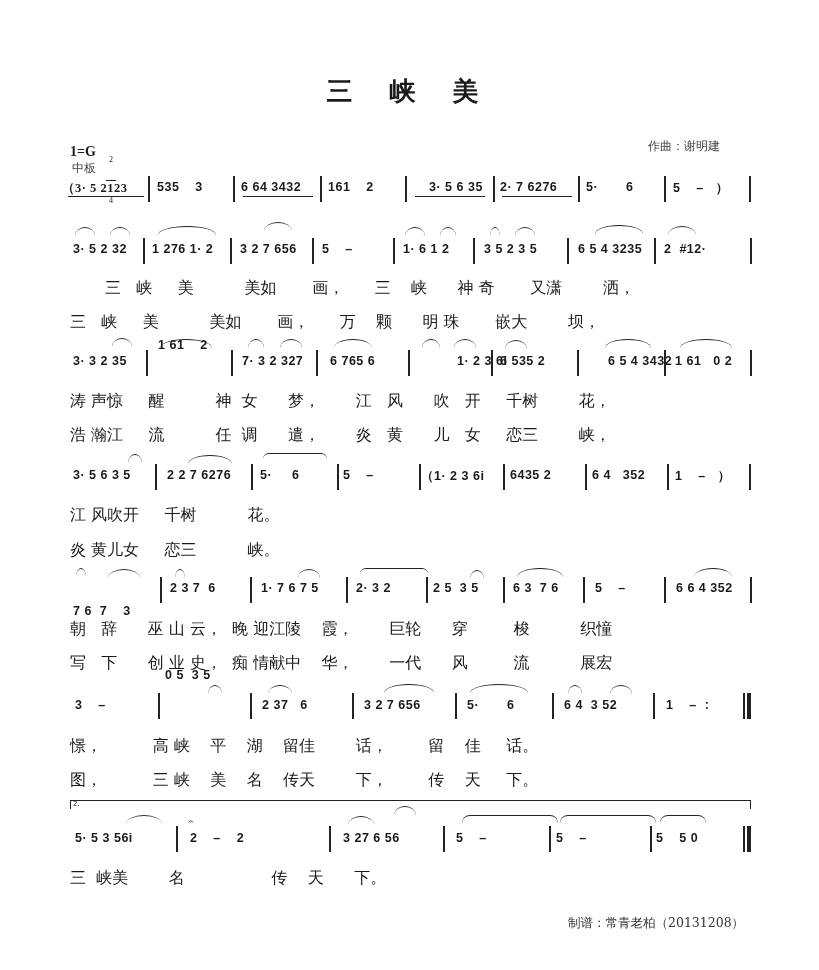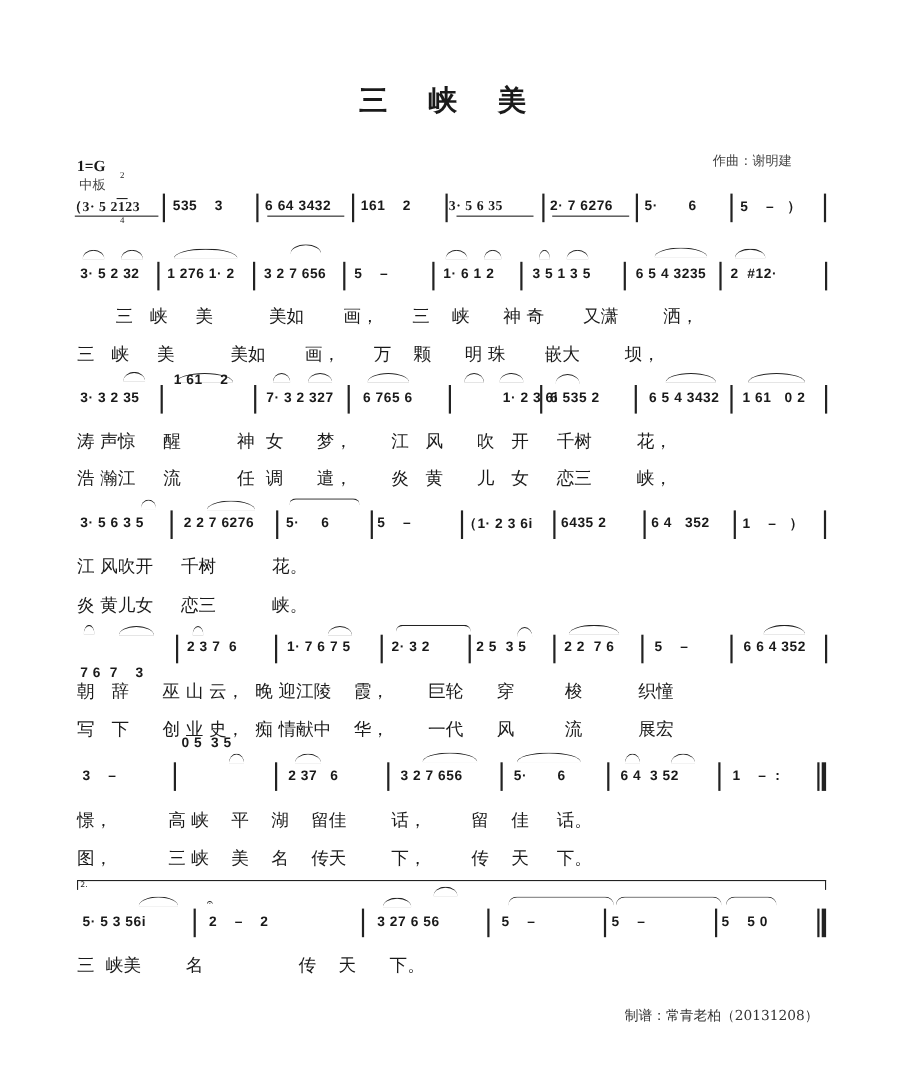--- a/index.html
+++ b/index.html
@@ -35,21 +35,21 @@
 
 <div>
   <div class="abs notes" style="left:62px; top:180px;font-family:Liberation Serif, serif;">（3· 5 2123</div>
   <div class="bar" style="left:148px; top:176px; height:26px;"></div>
   <div class="abs notes" style="left:157px; top:180px;">535    3</div>
   <div class="bar" style="left:233px; top:176px; height:26px;"></div>
   <div class="abs notes" style="left:241px; top:180px;">6 64 3432</div>
   <div class="bar" style="left:320px; top:176px; height:26px;"></div>
   <div class="abs notes" style="left:328px; top:180px;">161    2</div>
   <div class="bar" style="left:405px; top:176px; height:26px;"></div>
-  <div class="abs notes" style="left:408px; top:180px;font-family:Liberation Serif, serif;">3· 5 6 35</div>
+  <div class="abs notes" style="left:429px; top:180px;">3· 5 6 35</div>
   <div class="bar" style="left:493px; top:176px; height:26px;"></div>
   <div class="abs notes" style="left:500px; top:180px;">2· 7 6276</div>
   <div class="bar" style="left:578px; top:176px; height:26px;"></div>
   <div class="abs notes" style="left:586px; top:180px;">5·       6</div>
   <div class="bar" style="left:664px; top:176px; height:26px;"></div>
   <div class="abs notes" style="left:673px; top:180px;">5    –   ）</div>
   <div class="bar" style="left:749px; top:176px; height:26px;"></div>
   <div class="uline" style="left:68px; top:196px; width:76px;"></div>
   <div class="uline" style="left:243px; top:196px; width:70px;"></div>
   <div class="uline" style="left:415px; top:196px; width:70px;"></div>
@@ -70,21 +70,21 @@
   <div class="abs notes" style="left:73px; top:242px;">3· 5 2 32</div>
   <div class="bar" style="left:143px; top:238px; height:26px;"></div>
   <div class="abs notes" style="left:152px; top:242px;">1 276 1· 2</div>
   <div class="bar" style="left:230px; top:238px; height:26px;"></div>
   <div class="abs notes" style="left:240px; top:242px;">3 2 7 656</div>
   <div class="bar" style="left:312px; top:238px; height:26px;"></div>
   <div class="abs notes" style="left:322px; top:242px;">5    –</div>
   <div class="bar" style="left:393px; top:238px; height:26px;"></div>
   <div class="abs notes" style="left:403px; top:242px;">1· 6 1 2</div>
   <div class="bar" style="left:473px; top:238px; height:26px;"></div>
-  <div class="abs notes" style="left:484px; top:242px;">3 5 1 3 5</div>
+  <div class="abs notes" style="left:484px; top:242px;">3 5 2 3 5</div>
   <div class="bar" style="left:567px; top:238px; height:26px;"></div>
   <div class="abs notes" style="left:578px; top:242px;">6 5 4 3235</div>
   <div class="bar" style="left:654px; top:238px; height:26px;"></div>
   <div class="abs notes" style="left:664px; top:242px;">2  #12·</div>
   <div class="bar" style="left:750px; top:238px; height:26px;"></div>
   <div class="abs lyric" style="left:70px; top:278px;margin-left:35px;">三   峡     美          美如       画，      三    峡      神 奇       又潇        洒，</div>
   <div class="abs lyric" style="left:70px; top:312px;">三   峡     美          美如       画，      万    颗      明 珠       嵌大        坝，</div>
 </div>
 
 <div>
@@ -103,21 +103,21 @@
   <div class="abs notes" style="left:158px; top:338px;">1 61    2</div>
   <div class="bar" style="left:231px; top:350px; height:26px;"></div>
   <div class="abs notes" style="left:242px; top:354px;">7· 3 2 327</div>
   <div class="bar" style="left:316px; top:350px; height:26px;"></div>
   <div class="abs notes" style="left:330px; top:354px;">6 765 6</div>
   <div class="bar" style="left:408px; top:350px; height:26px;"></div>
   <div class="abs notes" style="left:417px; top:354px;margin-left:40px;">1· 2 3 6i</div>
   <div class="bar" style="left:491px; top:350px; height:26px;"></div>
   <div class="abs notes" style="left:500px; top:354px;">6 535 2</div>
   <div class="bar" style="left:577px; top:350px; height:26px;"></div>
-  <div class="abs notes" style="left:590px; top:354px;">6 5 4 3432</div>
+  <div class="abs notes" style="left:608px; top:354px;">6 5 4 3432</div>
   <div class="bar" style="left:664px; top:350px; height:26px;"></div>
   <div class="abs notes" style="left:675px; top:354px;">1 61   0 2</div>
   <div class="bar" style="left:750px; top:350px; height:26px;"></div>
   <div class="abs lyric" style="left:70px; top:391px;">涛 声惊     醒          神  女      梦，       江   风      吹   开     千树        花，</div>
   <div class="abs lyric" style="left:70px; top:425px;">浩 瀚江     流          任  调      遣，       炎   黄      儿   女     恋三        峡，</div>
 </div>
 
 <div>
   <div class="slur" style="left:128px; top:454px; width:14px;"></div>
   <div class="slur" style="left:188px; top:455px; width:44px;"></div>
@@ -154,21 +154,21 @@
   <div class="abs notes" style="left:73px; top:581px;margin-top:23px;">7 6  7    3</div>
   <div class="bar" style="left:160px; top:577px; height:26px;"></div>
   <div class="abs notes" style="left:170px; top:581px;">2 3 7  6</div>
   <div class="bar" style="left:250px; top:577px; height:26px;"></div>
   <div class="abs notes" style="left:261px; top:581px;">1· 7 6 7 5</div>
   <div class="bar" style="left:346px; top:577px; height:26px;"></div>
   <div class="abs notes" style="left:356px; top:581px;">2· 3 2</div>
   <div class="bar" style="left:426px; top:577px; height:26px;"></div>
   <div class="abs notes" style="left:433px; top:581px;">2 5  3 5</div>
   <div class="bar" style="left:503px; top:577px; height:26px;"></div>
-  <div class="abs notes" style="left:513px; top:581px;">2 2  7 6</div>
+  <div class="abs notes" style="left:513px; top:581px;">6 3  7 6</div>
   <div class="bar" style="left:583px; top:577px; height:26px;"></div>
   <div class="abs notes" style="left:595px; top:581px;">5    –</div>
   <div class="bar" style="left:664px; top:577px; height:26px;"></div>
   <div class="abs notes" style="left:676px; top:581px;">6 6 4 352</div>
   <div class="bar" style="left:750px; top:577px; height:26px;"></div>
   <div class="abs lyric" style="left:70px; top:619px;">朝   辞      巫 山 云，  晚 迎江陵    霞，       巨轮      穿         梭          织憧</div>
   <div class="abs lyric" style="left:70px; top:653px;">写   下      创 业 史，  痴 情献中    华，       一代      风         流          展宏</div>
 </div>
 
 <div>

